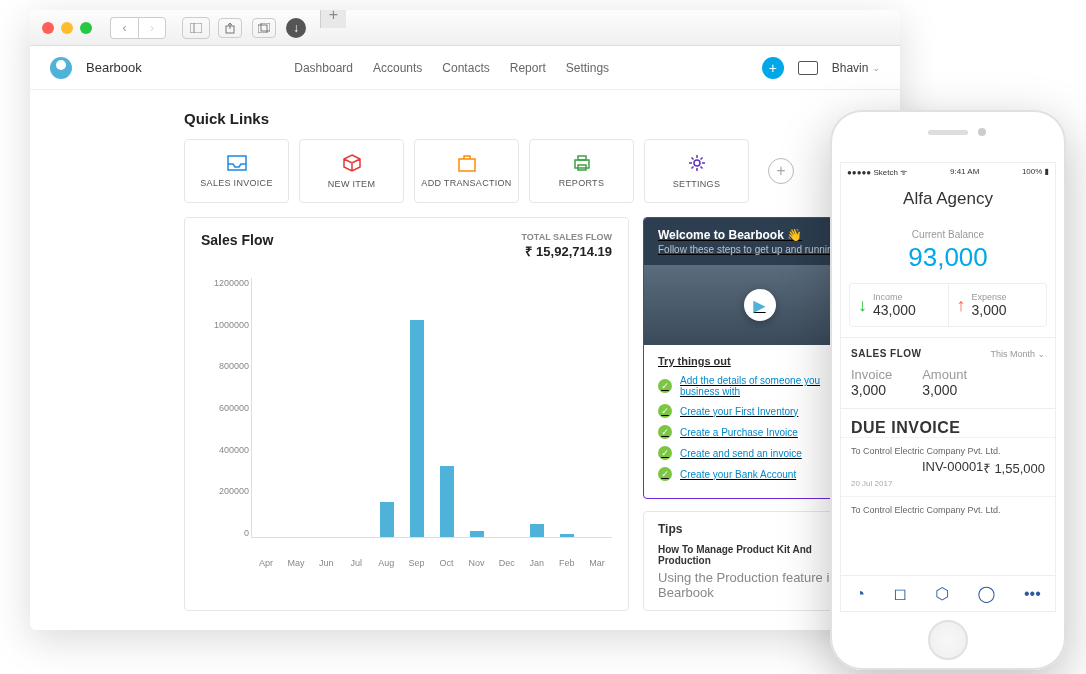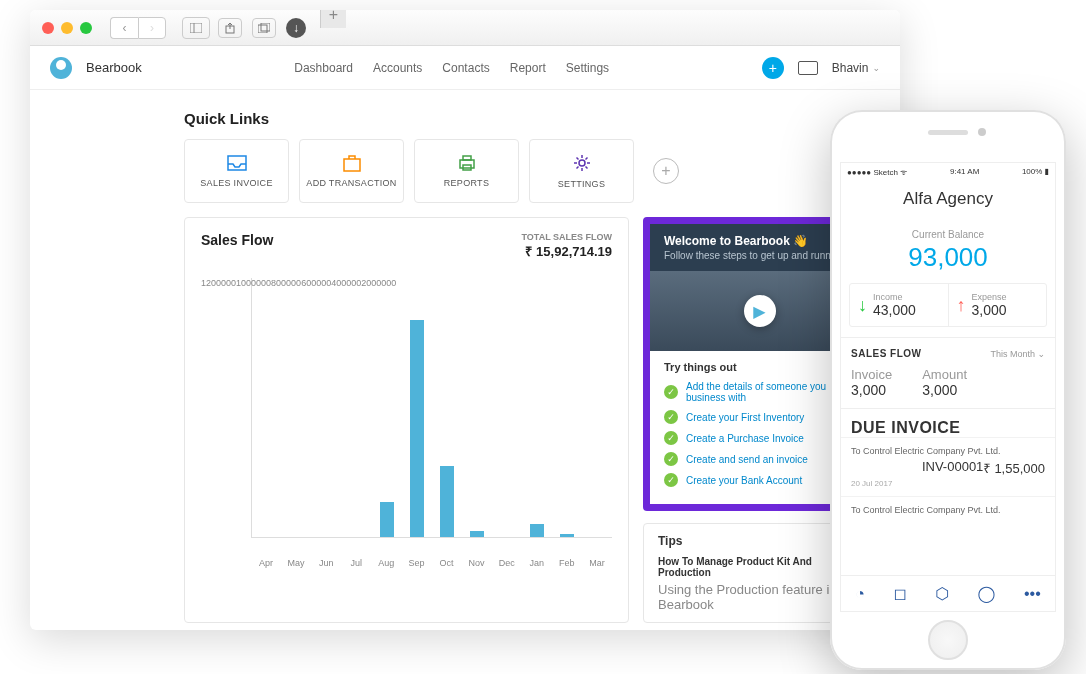--- a/index.html
+++ b/index.html
@@ -45,30 +45,30 @@
 .ql-add { width: 44px; display: flex; align-items: center; justify-content: center; }
 .ql-add-circle { width: 26px; height: 26px; border: 1.5px solid #bbb; border-radius: 50%; display: flex; align-items: center; justify-content: center; color: #aaa; font-size: 16px; }
 
 .two-col { display: flex; gap: 14px; margin-top: 14px; margin-left: 130px; }
 .chart-card { width: 445px; border: 1px solid #e6e6e6; border-radius: 4px; padding: 14px 16px 8px; }
 .chart-head { display: flex; justify-content: space-between; align-items: flex-start; margin-bottom: 18px; }
 .chart-title { font-size: 14px; font-weight: 600; color: #222; }
 .total-label { font-size: 9px; color: #888; text-align: right; font-weight: bold; }
 .total-val { font-size: 13px; font-weight: 600; color: #222; text-align: right; }
 .chart-area { height: 280px; position: relative; padding-left: 50px; padding-bottom: 20px; }
-.y-axis { position: absolute; left: 0; top: 0; bottom: 20px; width: 48px; display: flex; flex-direction: row; justify-content: space-between; }
+.y-axis { position: absolute; left: 0; top: 0; bottom: 20px; width: 48px; display: flex; flex-direction: column; justify-content: space-between; }
 .y-tick { font-size: 9px; color: #888; text-align: right; }
 .bars { display: flex; align-items: flex-end; height: 260px; border-left: 1px solid #ddd; border-bottom: 1px solid #ddd; }
 .bar-col { flex: 1; display: flex; flex-direction: column; align-items: center; justify-content: flex-end; height: 100%; }
 .bar { width: 14px; background: #4fb3d9; }
 .x-labels { display: flex; margin-left: 50px; }
 .x-labels span { flex: 1; text-align: center; font-size: 9px; color: #888; }
 
 .side-cards { flex: 1; display: flex; flex-direction: column; gap: 12px; }
-.welcome-card { border: 7px solid #6d28d9; border-radius: 4px; overflow: hidden; }
+.welcome-card { border: 1px solid #6d28d9; border-radius: 4px; overflow: hidden; text-decoration: underline; }
 .welcome-top { background: #2c3e50; color: #fff; padding: 10px 14px; }
 .welcome-title { font-size: 12px; font-weight: 600; }
 .welcome-sub { font-size: 10px; color: #b8c5d0; margin-top: 2px; }
 .welcome-img { height: 80px; background: linear-gradient(180deg,#5a6c7d,#3a4a5a); display: flex; align-items: center; justify-content: center; position: relative; }
 .play-btn { width: 32px; height: 32px; border-radius: 50%; background: #fff; display: flex; align-items: center; justify-content: center; color: #4fb3d9; box-shadow: 0 2px 8px rgba(0,0,0,0.3); }
 .try-section { padding: 10px 14px; }
 .try-title { font-size: 11px; font-weight: 600; color: #333; margin-bottom: 8px; }
 .try-item { display: flex; align-items: center; gap: 8px; font-size: 10px; color: #0088cc; margin-bottom: 7px; cursor: pointer; }
 .check { width: 14px; height: 14px; border-radius: 50%; background: #7cc644; color: #fff; display: flex; align-items: center; justify-content: center; font-size: 9px; flex-shrink: 0; }
 
@@ -172,20 +172,26 @@
   <div class="content">
     <div class="section-title">Quick Links</div>
     <div class="quick-links">
       <div class="ql-card">
         <svg width="22" height="18">
             <path d="M2 2 L20 2 L20 16 L2 16 Z M2 10 L7 10 L9 13 L13 13 L15 10 L20 10" fill="none" stroke="#1e88e5" stroke-width="1.5"></path>
           </svg>
         <div class="ql-label">SALES INVOICE</div>
       </div>
       <div class="ql-card">
+        <svg width="20" height="20">
+            <path d="M10 2 L18 6 L18 14 L10 18 L2 14 L2 6 Z M2 6 L10 10 L18 6 M10 10 L10 18" fill="none" stroke="#e53935" stroke-width="1.5"></path>
+          </svg>
+        <div class="ql-label">NEW ITEM</div>
+      </div>
+      <div class="ql-card">
         <svg width="20" height="18">
             <rect x="2" y="5" width="16" height="12" fill="none" stroke="#fb8c00" stroke-width="1.5"></rect>
             <path d="M7 5 L7 2 L13 2 L13 5" fill="none" stroke="#fb8c00" stroke-width="1.5"></path>
           </svg>
         <div class="ql-label">ADD TRANSACTION</div>
       </div>
       <div class="ql-card">
         <svg width="20" height="18">
             <rect x="3" y="6" width="14" height="8" fill="none" stroke="#43a047" stroke-width="1.5"></rect>
             <rect x="6" y="2" width="8" height="4" fill="none" stroke="#43a047" stroke-width="1.5"></rect>

